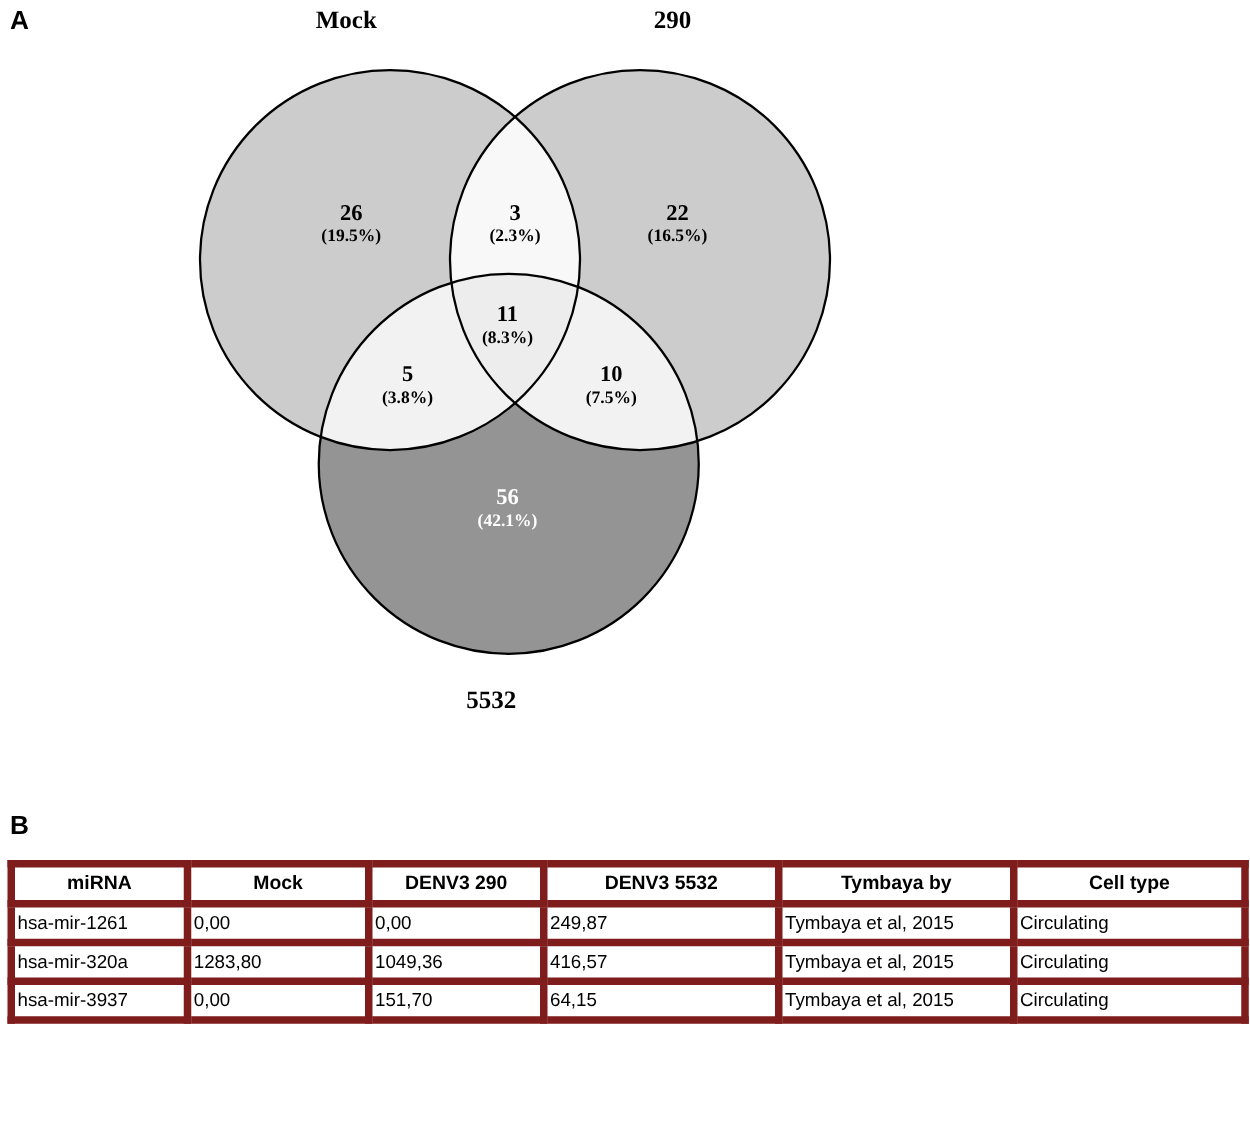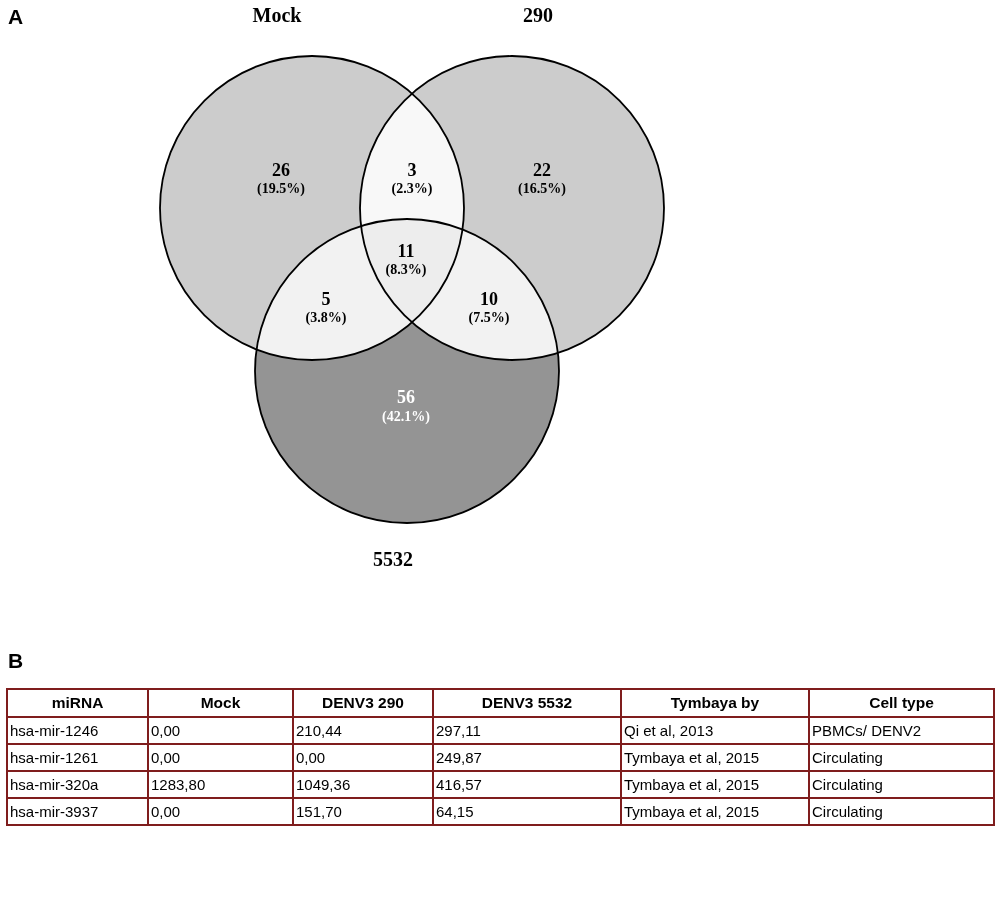--- a/index.html
+++ b/index.html
@@ -49,21 +49,21 @@
   #mirnaTable {
     position:absolute;
     left:6px; top:688px;
     width:987px;
     border-collapse:collapse;
     table-layout:fixed;
     border:2px solid #000;
     background:#fff;
   }
   #mirnaTable th, #mirnaTable td {
-    border:2px solid #7f1d1d;
+    border:6px solid #7f1d1d;
     vertical-align:middle;
     padding:0 2px;
     white-space:nowrap;
     overflow:hidden;
     font-size:15px;
     height:25px;
   }
   #mirnaTable th {
     font-weight:bold;
     font-size:15.5px;
@@ -149,28 +149,20 @@
         <th>miRNA</th>
         <th>Mock</th>
         <th>DENV3 290</th>
         <th>DENV3 5532</th>
         <th>Tymbaya by</th>
         <th>Cell type</th>
       </tr>
   </thead>
   <tbody id="tbodyRows">
       <tr>
-        <td>hsa-mir-1246</td>
-        <td>0,00</td>
-        <td>210,44</td>
-        <td>297,11</td>
-        <td>Qi et al, 2013</td>
-        <td>PBMCs/ DENV2</td>
-      </tr>
-      <tr>
         <td>hsa-mir-1261</td>
         <td>0,00</td>
         <td>0,00</td>
         <td>249,87</td>
         <td>Tymbaya et al, 2015</td>
         <td>Circulating</td>
       </tr>
       <tr>
         <td>hsa-mir-320a</td>
         <td>1283,80</td>

